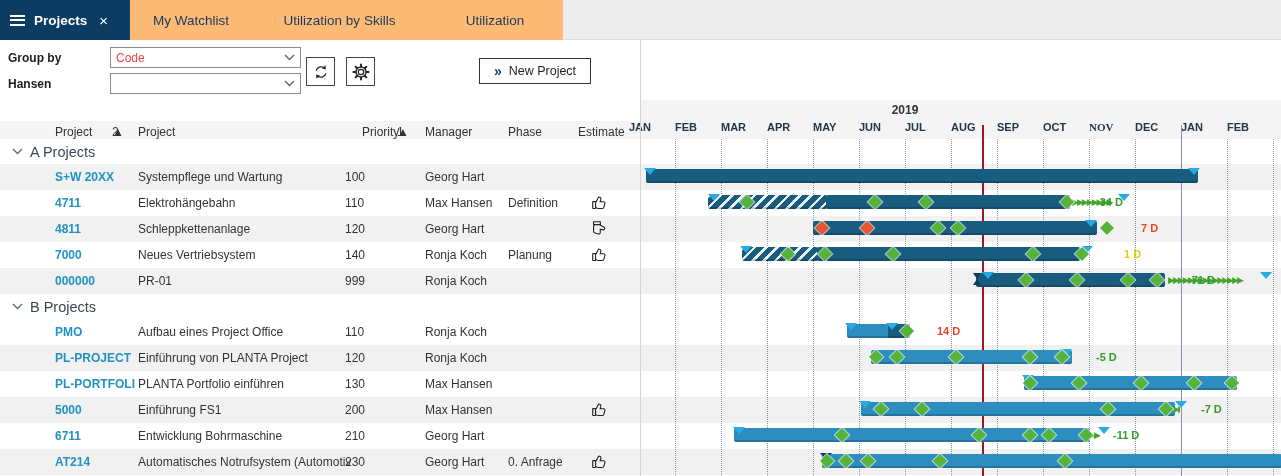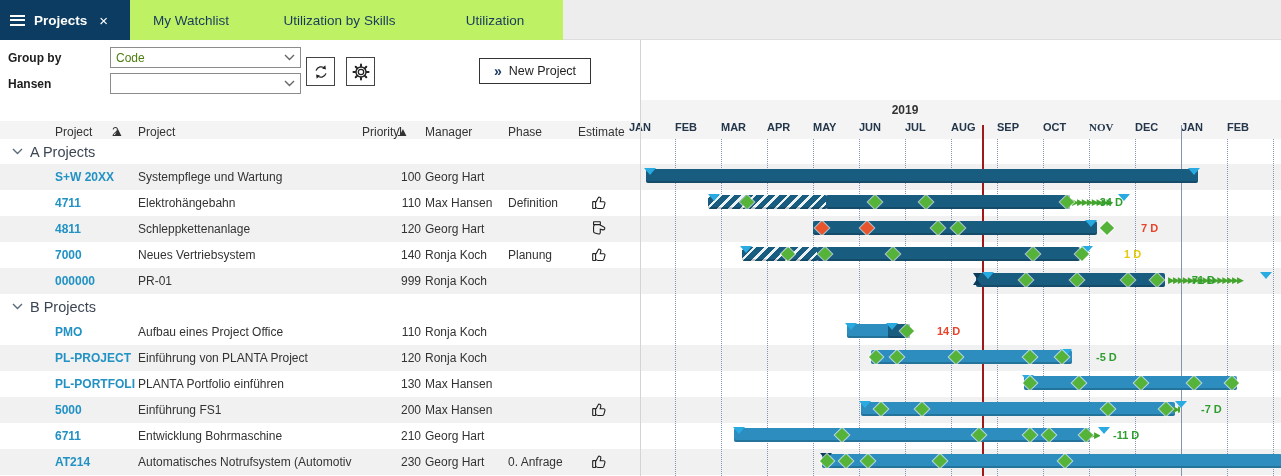--- a/index.html
+++ b/index.html
@@ -1,32 +1,32 @@
 <!DOCTYPE html>
 <html><head>
 <meta charset="utf-8">
 <style>
   html,body{margin:0;padding:0;background:#e9e9e9;}
   .app{position:relative;width:1281px;height:476px;background:#fff;overflow:hidden;
        font-family:"Liberation Sans",sans-serif;-webkit-font-smoothing:antialiased;}
   
-  .tabbar{position:absolute;left:0;top:0;width:1281px;height:40px;background:#bef264;display:flex;}
+  .tabbar{position:absolute;left:0;top:0;width:1281px;height:40px;background:#fdba74;display:flex;}
   .tab{height:40px;display:flex;align-items:center;justify-content:center;
        font-size:13.5px;color:#173a5e;cursor:pointer;}
   .tab.active{background:#0c3c61;color:#fff;font-weight:bold;justify-content:flex-start;padding:0 10px;}
   .tab-rest{flex:1;background:#ededed;border-bottom:1px solid #ddd;}
   .burger{width:15px;height:11px;display:inline-block;margin-right:9px;position:relative;}
   .burger i{position:absolute;left:0;width:15px;height:2px;background:#fff;}
   .burger i:nth-child(1){top:0}.burger i:nth-child(2){top:4.5px}.burger i:nth-child(3){top:9px}
   .tab-close{margin-left:12px;font-size:15px;font-weight:normal;color:#fff;}
   
   .lbl{position:absolute;font-size:12px;font-weight:bold;color:#1d1d1d;}
   .select{position:absolute;width:191px;height:21px;border:1px solid #8c8c8c;background:#fff;
           display:flex;align-items:center;justify-content:space-between;padding:0 5px;box-sizing:border-box;}
-  .select span{font-size:12px;color:#4d7c0f;}
+  .select span{font-size:12px;color:#ef4444;}
   .icon-btn{position:absolute;width:27px;height:27px;border:1px solid #444;background:#fff;
             display:flex;align-items:center;justify-content:center;cursor:pointer;}
   .np-btn{position:absolute;left:479px;top:58px;width:110px;height:24px;border:1px solid #333;background:#fff;
           display:flex;align-items:center;justify-content:center;gap:7px;cursor:pointer;}
   .np-ico{font-size:14px;font-weight:bold;color:#173a5e;line-height:1;}
   .np-txt{font-size:12.5px;color:#1d1d1d;}
   
   .thead{position:absolute;left:0;top:121px;width:641px;height:18px;background:#f4f4f4;}
   .thead span{position:absolute;top:2px;font-size:12px;color:#333;}
   .sortnum{color:#173a5e;font-size:11px;}
@@ -38,21 +38,21 @@
   .row{position:absolute;left:0;width:1281px;height:26px;background:#fff;z-index:1;}
   .row.gray{background:#f1f1f1;}
   .group-row{position:absolute;left:0;width:1281px;height:25px;background:#fff;z-index:1;
              display:flex;align-items:center;cursor:pointer;}
   .group-row .chev{margin-left:12px;margin-right:7px;display:inline-flex;}
   .group-row .gname{font-size:14.5px;color:#3c4653;}
   .cell{position:absolute;top:0;line-height:26px;font-size:12px;color:#333;white-space:nowrap;
         overflow:hidden;}
   .cc{left:55px;width:80px;font-weight:bold;color:#2292c4;cursor:pointer;}
   .cn{left:138px;width:214px;}
-  .cp{left:363px;width:58px;text-align:right;}
+  .cp{left:345px;width:58px;text-align:left;}
   .cm{left:425px;width:82px;}
   .cph{left:508px;width:68px;}
   .ce{left:591px;width:20px;top:4px;line-height:normal;}
   
   #grid{position:absolute;left:0;top:125px;width:1281px;height:351px;z-index:2;pointer-events:none;}
   .gl{position:absolute;top:14px;bottom:0;width:0;border-left:1px dotted #8495b5;}
   .vline{position:absolute;top:0;bottom:0;width:0;}
   
   #bars{position:absolute;left:0;top:0;width:1281px;height:476px;z-index:3;}
   .grow{position:absolute;left:0;width:1281px;height:26px;}

